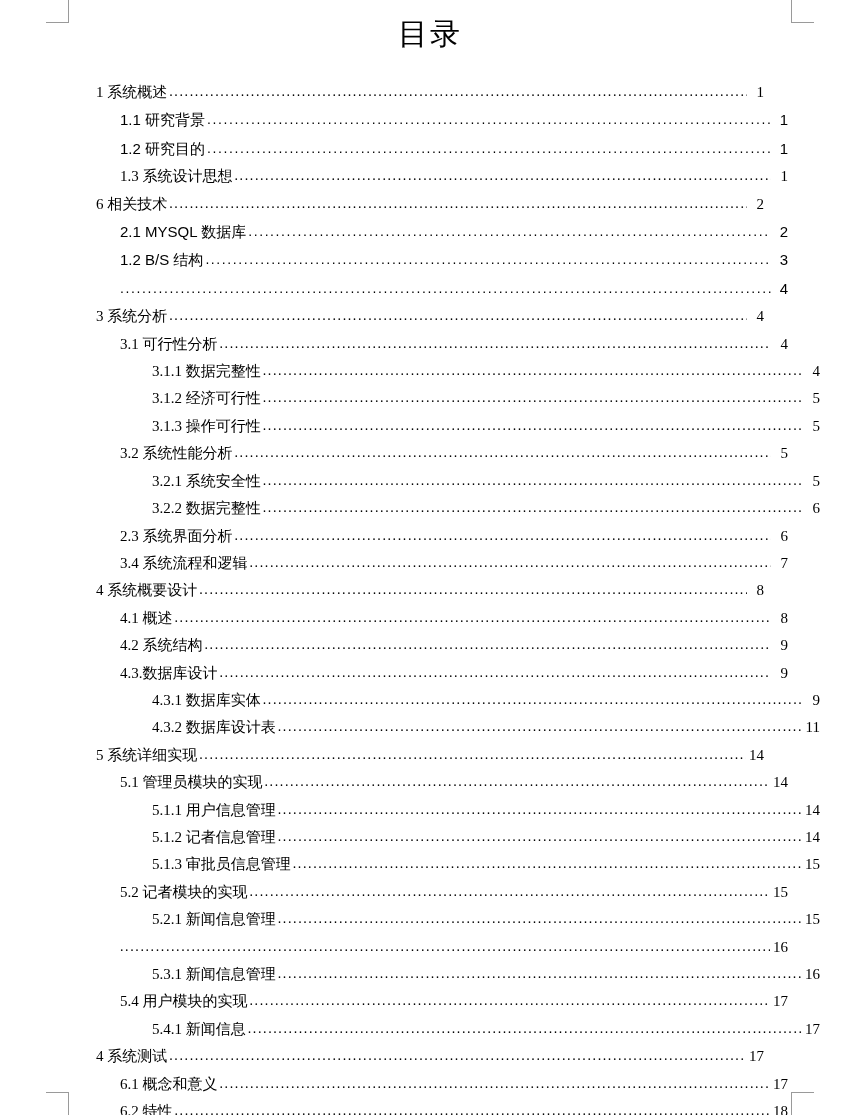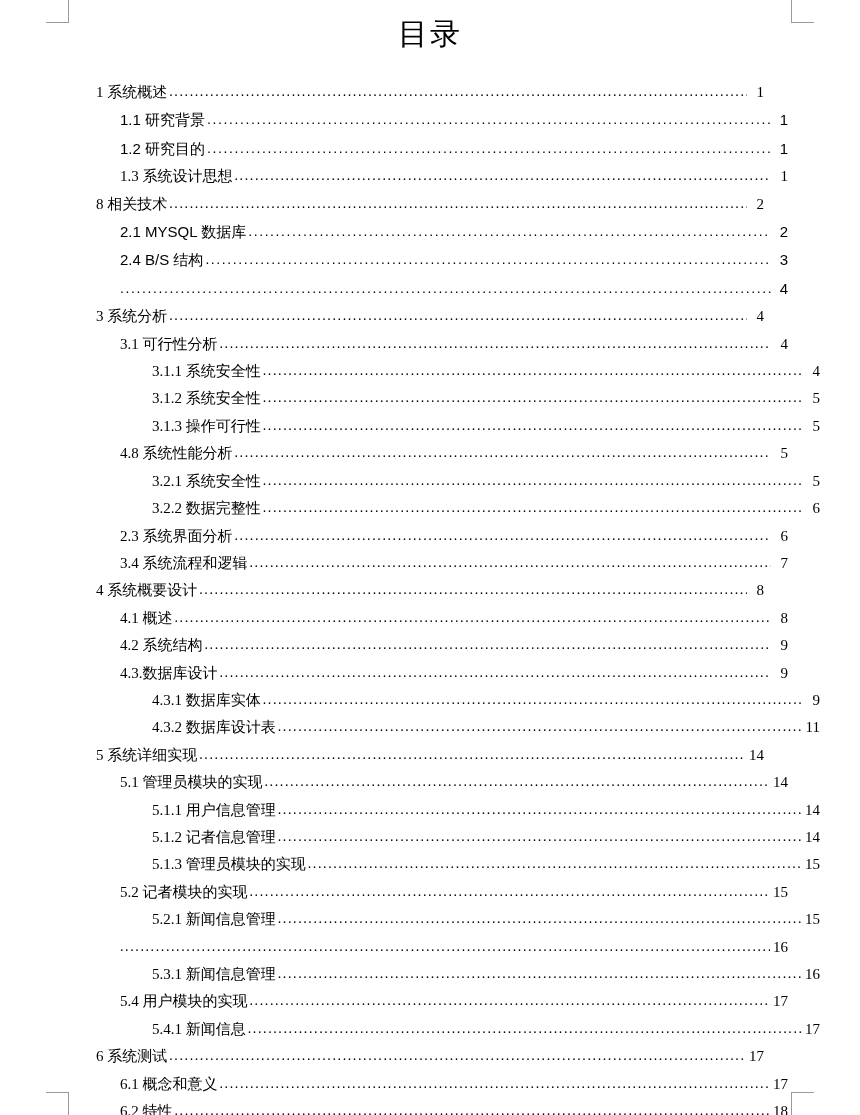--- a/index.html
+++ b/index.html
@@ -118,65 +118,65 @@
         <span class="toc-label">1.2 研究目的</span>
         <span class="toc-dots">...........................................................................................................................................................</span>
         <span class="toc-page">1</span>
       </div>
       <div class="toc-entry lvl2">
         <span class="toc-label">1.3 系统设计思想</span>
         <span class="toc-dots">...........................................................................................................................................................</span>
         <span class="toc-page">1</span>
       </div>
       <div class="toc-entry lvl1">
-        <span class="toc-label">8 相关技术</span>
+        <span class="toc-label">6 相关技术</span>
         <span class="toc-dots">...........................................................................................................................................................</span>
         <span class="toc-page">2</span>
       </div>
       <div class="toc-entry lvl2 bold sans">
         <span class="toc-label">2.1 MYSQL 数据库</span>
         <span class="toc-dots">...........................................................................................................................................................</span>
         <span class="toc-page">2</span>
       </div>
       <div class="toc-entry lvl2 bold sans">
-        <span class="toc-label">2.4 B/S 结构</span>
+        <span class="toc-label">1.2 B/S 结构</span>
         <span class="toc-dots">...........................................................................................................................................................</span>
         <span class="toc-page">3</span>
       </div>
       <div class="toc-entry lvl2 bold sans">
         <span class="toc-dots">...........................................................................................................................................................</span>
         <span class="toc-page">4</span>
       </div>
       <div class="toc-entry lvl1">
         <span class="toc-label">3 系统分析</span>
         <span class="toc-dots">...........................................................................................................................................................</span>
         <span class="toc-page">4</span>
       </div>
       <div class="toc-entry lvl2">
         <span class="toc-label">3.1 可行性分析</span>
         <span class="toc-dots">...........................................................................................................................................................</span>
         <span class="toc-page">4</span>
       </div>
       <div class="toc-entry lvl3">
-        <span class="toc-label">3.1.1 系统安全性</span>
-        <span class="toc-dots">...........................................................................................................................................................</span>
-        <span class="toc-page">4</span>
-      </div>
-      <div class="toc-entry lvl3">
-        <span class="toc-label">3.1.2 系统安全性</span>
+        <span class="toc-label">3.1.1 数据完整性</span>
+        <span class="toc-dots">...........................................................................................................................................................</span>
+        <span class="toc-page">4</span>
+      </div>
+      <div class="toc-entry lvl3">
+        <span class="toc-label">3.1.2 经济可行性</span>
         <span class="toc-dots">...........................................................................................................................................................</span>
         <span class="toc-page">5</span>
       </div>
       <div class="toc-entry lvl3">
         <span class="toc-label">3.1.3 操作可行性</span>
         <span class="toc-dots">...........................................................................................................................................................</span>
         <span class="toc-page">5</span>
       </div>
       <div class="toc-entry lvl2">
-        <span class="toc-label">4.8 系统性能分析</span>
+        <span class="toc-label">3.2 系统性能分析</span>
         <span class="toc-dots">...........................................................................................................................................................</span>
         <span class="toc-page">5</span>
       </div>
       <div class="toc-entry lvl3">
         <span class="toc-label">3.2.1 系统安全性</span>
         <span class="toc-dots">...........................................................................................................................................................</span>
         <span class="toc-page">5</span>
       </div>
       <div class="toc-entry lvl3">
         <span class="toc-label">3.2.2 数据完整性</span>
@@ -237,21 +237,21 @@
         <span class="toc-label">5.1.1 用户信息管理</span>
         <span class="toc-dots">...........................................................................................................................................................</span>
         <span class="toc-page">14</span>
       </div>
       <div class="toc-entry lvl3">
         <span class="toc-label">5.1.2 记者信息管理</span>
         <span class="toc-dots">...........................................................................................................................................................</span>
         <span class="toc-page">14</span>
       </div>
       <div class="toc-entry lvl3">
-        <span class="toc-label">5.1.3  管理员模块的实现</span>
+        <span class="toc-label">5.1.3  审批员信息管理</span>
         <span class="toc-dots">...........................................................................................................................................................</span>
         <span class="toc-page">15</span>
       </div>
       <div class="toc-entry lvl2 bold">
         <span class="toc-label">5.2  记者模块的实现</span>
         <span class="toc-dots">...........................................................................................................................................................</span>
         <span class="toc-page">15</span>
       </div>
       <div class="toc-entry lvl3">
         <span class="toc-label">5.2.1  新闻信息管理</span>
@@ -271,21 +271,21 @@
         <span class="toc-label">5.4  用户模块的实现</span>
         <span class="toc-dots">...........................................................................................................................................................</span>
         <span class="toc-page">17</span>
       </div>
       <div class="toc-entry lvl3">
         <span class="toc-label">5.4.1  新闻信息</span>
         <span class="toc-dots">...........................................................................................................................................................</span>
         <span class="toc-page">17</span>
       </div>
       <div class="toc-entry lvl1">
-        <span class="toc-label">6 系统测试</span>
+        <span class="toc-label">4 系统测试</span>
         <span class="toc-dots">...........................................................................................................................................................</span>
         <span class="toc-page">17</span>
       </div>
       <div class="toc-entry lvl2">
         <span class="toc-label">6.1 概念和意义</span>
         <span class="toc-dots">...........................................................................................................................................................</span>
         <span class="toc-page">17</span>
       </div>
       <div class="toc-entry lvl2">
         <span class="toc-label">6.2 特性</span>

